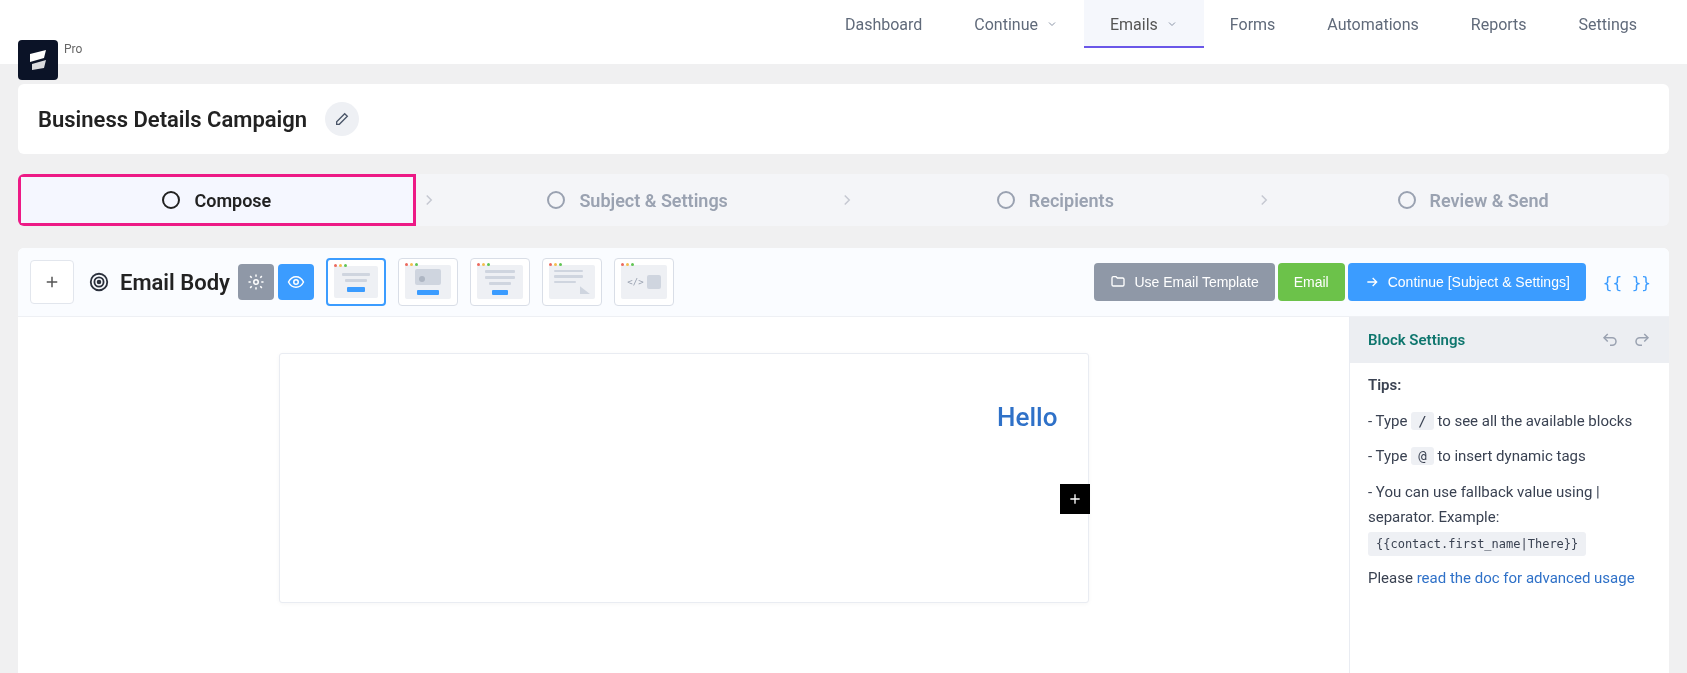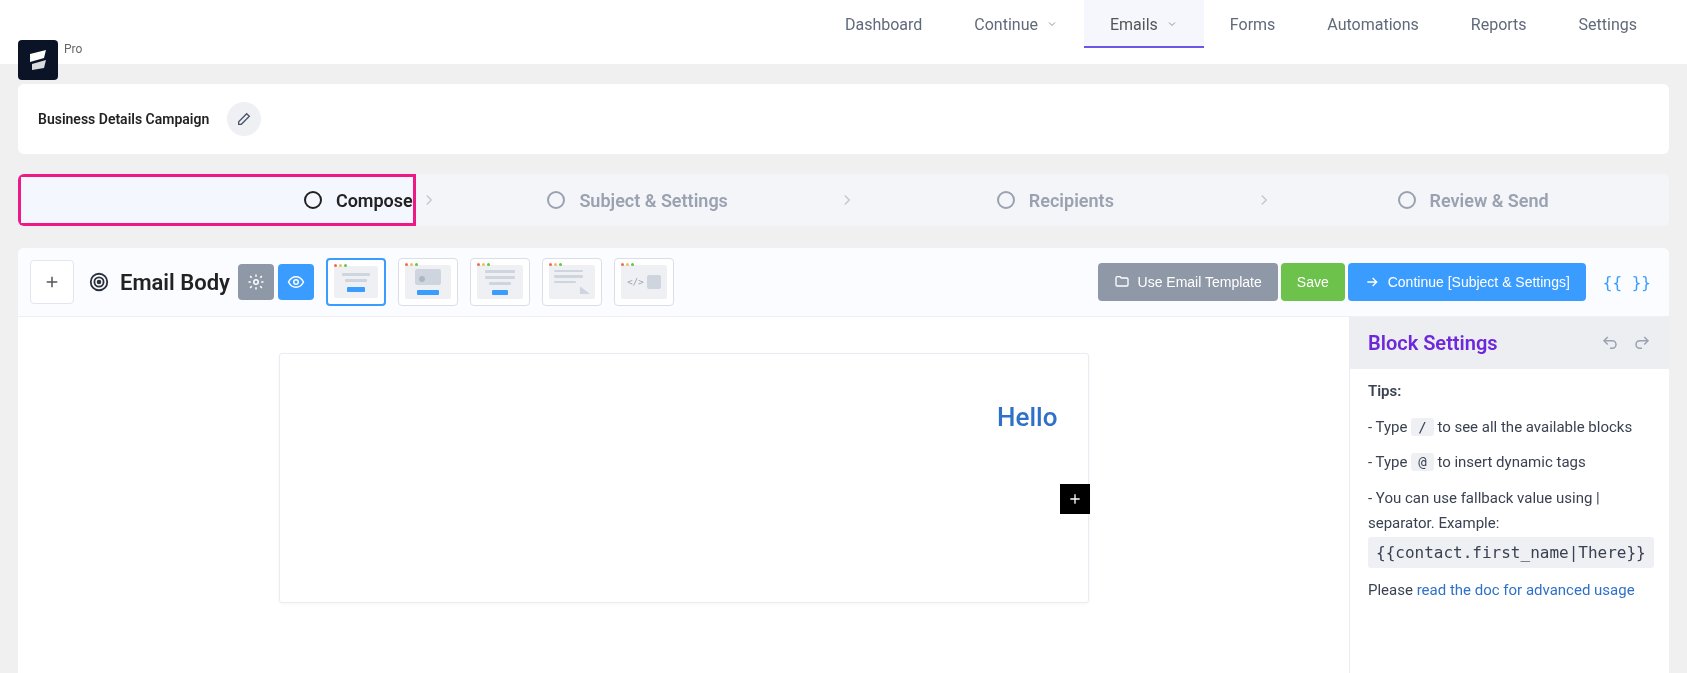--- a/index.html
+++ b/index.html
@@ -16,28 +16,28 @@
 .nav-item.active { background:#f5f7fc; color:#555; }
 .nav-item.active::after { content:""; position:absolute; bottom:0; left:0; right:0; height:2px; background:#6a57e8; }
 .chev { margin-left:8px; }
 .chev svg { width:12px; height:12px; stroke:#8a94a6; }
 
 
 .page { padding: 20px 18px 0 18px; }
 
 
 .title-card { background:#fff; border-radius:6px; padding:18px 20px; display:flex; align-items:center; }
-.title-text { font-size:14px; font-weight:600; color:#222; }
+.title-text { font-size:22px; font-weight:600; color:#222; }
 .edit-btn { margin-left:18px; width:34px; height:34px; border-radius:50%; background:#eef0f4; display:flex; align-items:center; justify-content:center; cursor:pointer; }
 .edit-btn svg { width:16px; height:16px; stroke:#4a5568; }
 
 
 .stepper { margin-top:20px; display:flex; align-items:stretch; background:#f4f5f8; border-radius:6px; overflow:hidden; }
 .step { flex:1; display:flex; align-items:center; justify-content:center; height:52px; gap:14px; color:#9aa2b1; font-size:18px; font-weight:600; cursor:pointer; }
-.step.active { background:#f5f7ff; color:#222; border:3px solid #ed1a86;justify-content:flex-end; }
+.step.active { background:#f5f7ff; color:#222; border:3px solid #ed1a86; }
 .step-circle { width:18px; height:18px; border:2.5px solid currentColor; border-radius:50%; flex-shrink:0; }
 .step-arrow { display:flex; align-items:center; padding:0 4px; }
 .step-arrow svg { width:18px; height:18px; stroke:#c6c9d2; }
 
 
 .composer { margin-top:22px; background:#fff; border-radius:6px; }
 .composer-toolbar { display:flex; align-items:center; padding:10px 12px; border-bottom:1px solid #eef0f4; background:#fafcff; border-radius:6px 6px 0 0; }
 .square-btn { width:44px; height:44px; border:1px solid #e2e6ed; border-radius:4px; background:#fff; display:flex; align-items:center; justify-content:center; cursor:pointer; }
 .square-btn svg { width:18px; height:18px; stroke:#555; }
 .toolbar-title { display:flex; align-items:center; margin-left:14px; gap:10px; }
@@ -74,28 +74,28 @@
 .composer-body { display:flex; min-height:380px; }
 .canvas-area { flex:1; padding:36px 40px 40px; position:relative; }
 .canvas { width:810px; margin:0 auto; background:#fff; border:1px solid #e9ecf2; border-radius:3px; min-height:250px; padding:48px 30px 60px; box-shadow:0 1px 4px rgba(0,0,0,0.04); position:relative; }
 .canvas-heading { text-align:right; font-size:26px; color:#2f71c8; font-weight:500; }
 .fab { position:absolute; right:-2px; top:130px; width:30px; height:30px; background:#000; color:#fff; display:flex; align-items:center; justify-content:center; cursor:pointer; }
 .fab svg { width:16px; height:16px; stroke:#fff; }
 
 
 .sidebar { width:320px; border-left:1px solid #e9ecf2; background:#fff; }
 .sidebar-head { background:#eceef2; padding:14px 18px; display:flex; align-items:center; }
-.sidebar-title { font-size:20px; font-weight:600; color:#6d28d9; }
+.sidebar-title { font-size:15px; font-weight:600; color:#0f766e; }
 .sidebar-head-icons { margin-left:auto; display:flex; gap:14px; }
 .sidebar-head-icons svg { width:18px; height:18px; stroke:#9aa2b1; cursor:pointer; }
 .sidebar-body { padding:10px 18px 24px; color:#3a4252; font-size:15px; line-height:1.7; }
 .tips-title { font-weight:600; margin-bottom:10px; }
 .tip-row { margin-bottom:10px; }
 .kbd { background:#eef0f4; padding:1px 7px; border-radius:3px; font-family:monospace; font-size:14px; }
-.code-inline { background:#eef0f4; padding:2px 8px; border-radius:3px; font-family:monospace; font-size:16px; display:inline-block; }
+.code-inline { background:#eef0f4; padding:2px 8px; border-radius:3px; font-family:monospace; font-size:12px; display:inline-block; }
 .link { color:#2f71c8; cursor:pointer; }
 </style>
 </head>
 <body>
 
 <div class="topbar">
   <div class="logo-wrap">
     <div class="logo-box">
       <svg viewBox="0 0 24 24" fill="none">
           <path d="M4 6 L20 2 L18 10 L4 14 Z" fill="#fff"></path>
@@ -273,21 +273,21 @@
       </div>
       <div class="toolbar-spacer"></div>
       <div class="toolbar-actions">
         <button class="btn gray">
           <svg viewBox="0 0 24 24" width="16" height="16" fill="none" stroke="#fff" stroke-width="2">
               <path d="M3 6a2 2 0 012-2h4l2 2h8a2 2 0 012 2v8a2 2 0 01-2 2H5a2 2 0 01-2-2V6z"></path>
             </svg>
           <span>Use Email Template</span>
         </button>
         <button class="btn green">
-          <span>Save</span>
+          <span>Email</span>
         </button>
         <button class="btn blue">
           <svg viewBox="0 0 24 24" width="16" height="16" fill="none" stroke="#fff" stroke-width="2">
               <path d="M5 12h14M13 6l6 6-6 6"></path>
             </svg>
           <span>Continue [Subject &amp; Settings]</span>
         </button>
         <span class="merge-tag">{{ }}</span>
       </div>
     </div>

